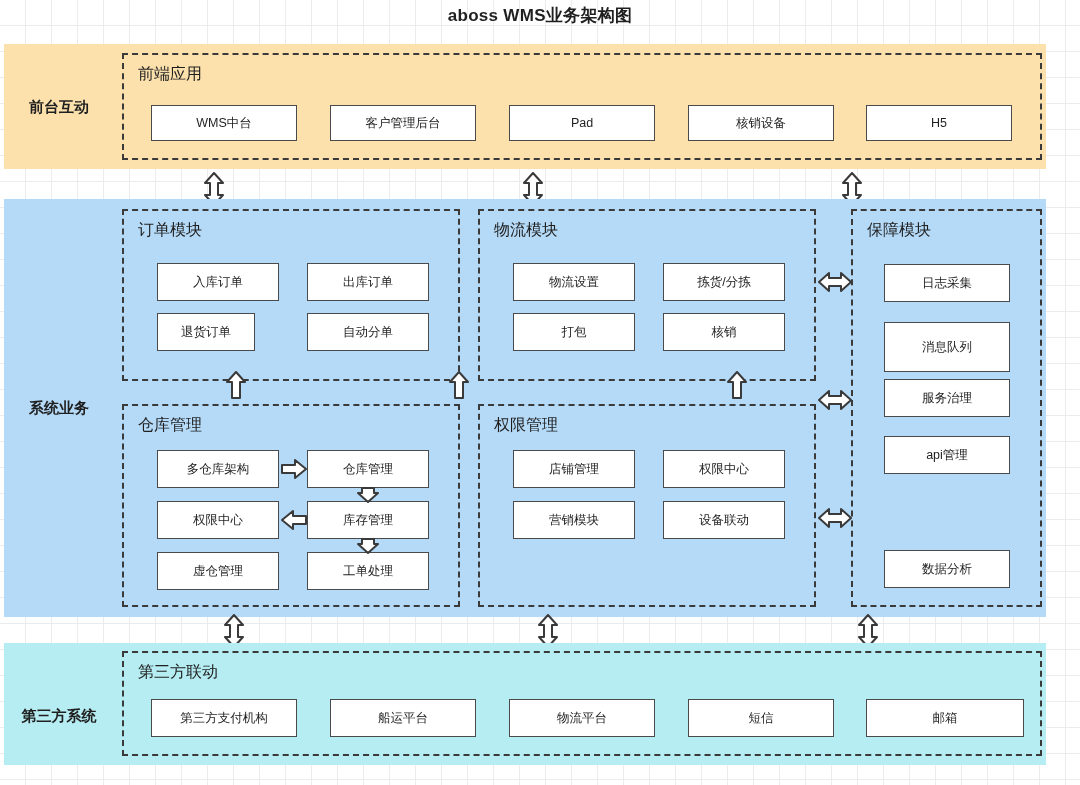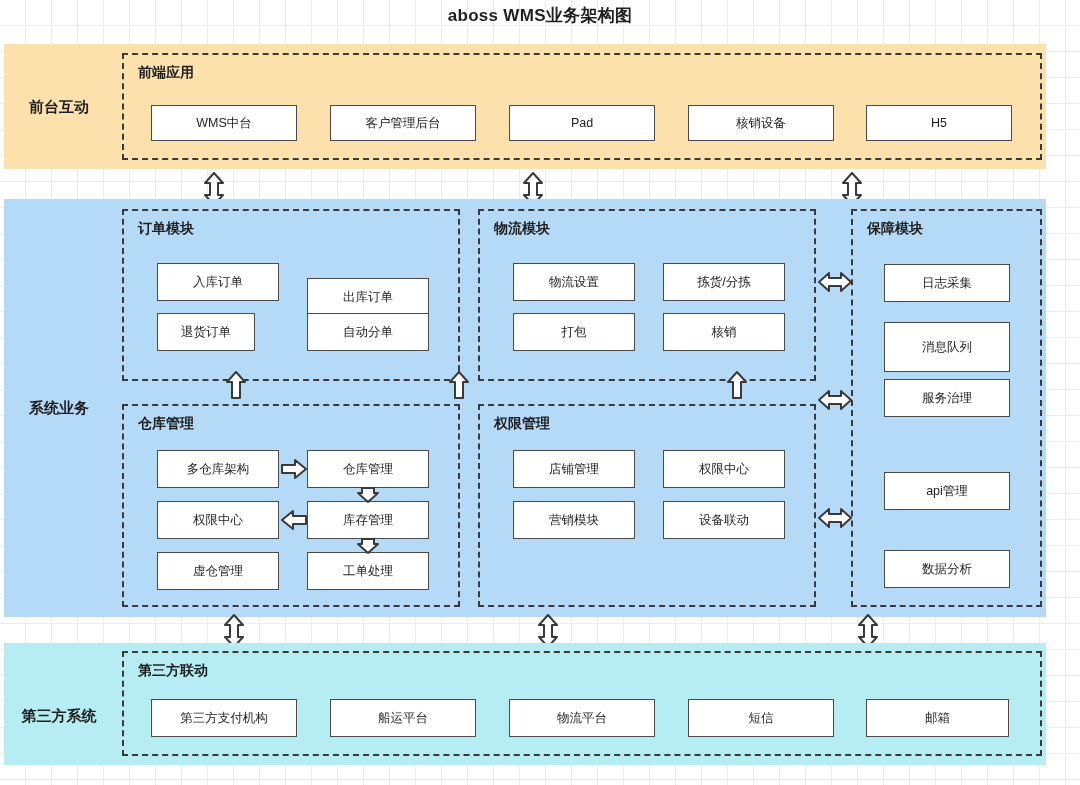--- a/index.html
+++ b/index.html
@@ -58,22 +58,22 @@
   
   .group {
     position: absolute;
     box-sizing: border-box;
     border: 2px dashed #3a3a3a;
   }
   .group-title {
     position: absolute;
     left: 14px;
     top: 9px;
-    font-size: 14px;
-    font-weight: bold;
+    font-size: 16px;
+    font-weight: normal;
     color: #1f1f1f;
     white-space: nowrap;
   }
 
   
   .node {
     position: absolute;
     box-sizing: border-box;
     background: #ffffff;
     border: 1.6px solid #4a4a4a;
@@ -127,21 +127,21 @@
     </svg>
   </div>
 
   <div class="band" style="left:4px; top:199px; width:1042px; height:418px; background:#B5DAF8;"></div>
   <div class="band-label" style="top:408px;">系统业务</div>
 
   <div class="group" style="left:122px; top:209px; width:338px; height:172px;">
     <div class="group-title">订单模块</div>
   </div>
   <div class="node" style="left:157px; top:263px; width:122px; height:38px;">入库订单</div>
-  <div class="node" style="left:307px; top:263px; width:122px; height:38px;margin-top:15px;">出库订单</div>
+  <div class="node" style="left:307px; top:263px; width:122px; height:38px;">出库订单</div>
   <div class="node" style="left:157px; top:313px; width:98px; height:38px;">退货订单</div>
   <div class="node" style="left:307px; top:313px; width:122px; height:38px;">自动分单</div>
 
   <div class="group" style="left:478px; top:209px; width:338px; height:172px;">
     <div class="group-title">物流模块</div>
   </div>
   <div class="node" style="left:513px; top:263px; width:122px; height:38px;">物流设置</div>
   <div class="node" style="left:663px; top:263px; width:122px; height:38px;">拣货/分拣</div>
   <div class="node" style="left:513px; top:313px; width:122px; height:38px;">打包</div>
   <div class="node" style="left:663px; top:313px; width:122px; height:38px;">核销</div>
@@ -184,21 +184,21 @@
   <div class="node" style="left:663px; top:450px; width:122px; height:38px;">权限中心</div>
   <div class="node" style="left:513px; top:501px; width:122px; height:38px;">营销模块</div>
   <div class="node" style="left:663px; top:501px; width:122px; height:38px;">设备联动</div>
 
   <div class="group" style="left:851px; top:209px; width:191px; height:398px;">
     <div class="group-title">保障模块</div>
   </div>
   <div class="node" style="left:884px; top:264px; width:126px; height:38px;">日志采集</div>
   <div class="node" style="left:884px; top:322px; width:126px; height:50px;">消息队列</div>
   <div class="node" style="left:884px; top:379px; width:126px; height:38px;">服务治理</div>
-  <div class="node" style="left:884px; top:436px; width:126px; height:38px;margin-top:36px;">api管理</div>
+  <div class="node" style="left:884px; top:436px; width:126px; height:38px;">api管理</div>
   <div class="node" style="left:884px; top:550px; width:126px; height:38px;">数据分析</div>
 
   <div class="arrow" style="left:818px; top:270px;">
     <svg width="34" height="24" viewBox="0 0 34 24">
       <path d="M1 12 L11 3 L11 8 L23 8 L23 3 L33 12 L23 21 L23 16 L11 16 L11 21 Z" fill="#ffffff" stroke="#3a3a3a" stroke-width="2" stroke-linejoin="round"></path>
     </svg>
   </div>
   <div class="arrow" style="left:818px; top:388px;">
     <svg width="34" height="24" viewBox="0 0 34 24">
       <path d="M1 12 L11 3 L11 8 L23 8 L23 3 L33 12 L23 21 L23 16 L11 16 L11 21 Z" fill="#ffffff" stroke="#3a3a3a" stroke-width="2" stroke-linejoin="round"></path>
@@ -245,15 +245,15 @@
   <div class="band" style="left:4px; top:643px; width:1042px; height:122px; background:#B5EDF2;"></div>
   <div class="band-label" style="top:716px;">第三方系统</div>
 
   <div class="group" style="left:122px; top:651px; width:920px; height:105px;">
     <div class="group-title">第三方联动</div>
   </div>
   <div class="node" style="left:151px; top:699px; width:146px; height:38px;">第三方支付机构</div>
   <div class="node" style="left:330px; top:699px; width:146px; height:38px;">船运平台</div>
   <div class="node" style="left:509px; top:699px; width:146px; height:38px;">物流平台</div>
   <div class="node" style="left:688px; top:699px; width:146px; height:38px;">短信</div>
-  <div class="node" style="left:866px; top:699px; width:143px; height:38px;">邮箱</div>
+  <div class="node" style="left:866px; top:699px; width:158px; height:38px;">邮箱</div>
 
 </div>
 
 </body></html>

